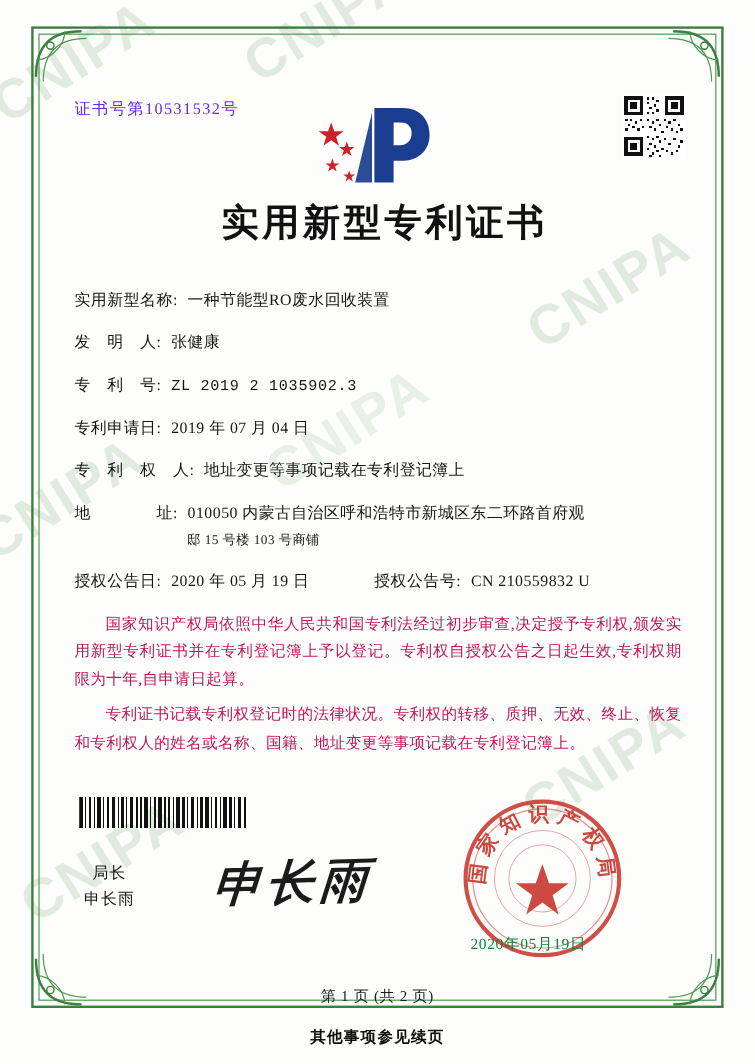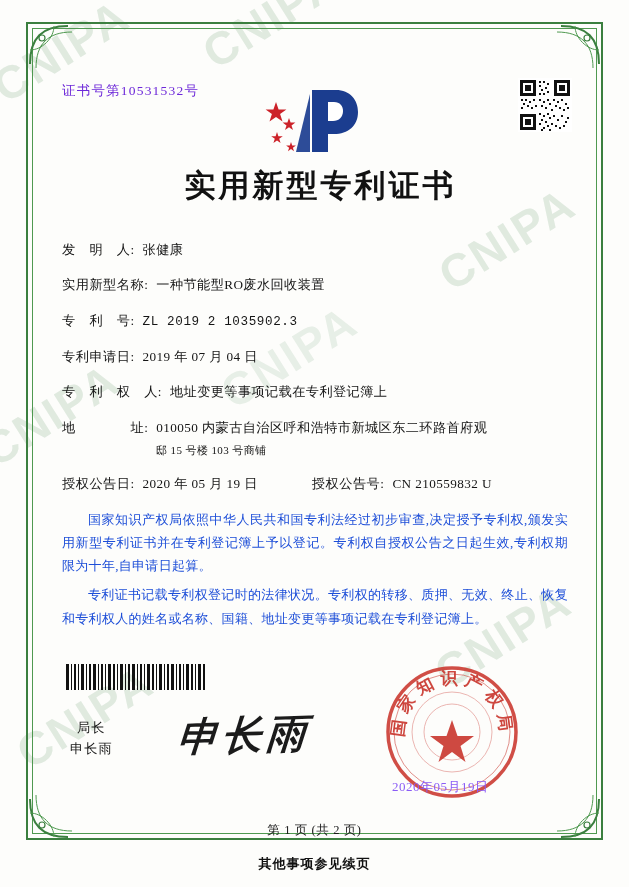--- a/index.html
+++ b/index.html
@@ -153,21 +153,21 @@
     font-size: 11px;
   }
 
   
   .paras {
     position: absolute;
     left: 62px;
     top: 508px;
     width: 506px;
     font-size: 13px;
-    color: #1d4ed8;
+    color: #be185d;
     line-height: 1.78;
     letter-spacing: 0.3px;
     text-align: justify;
   }
   .para { text-indent: 2em; margin-bottom: 6px; }
 
   
   .barcode {
     position: absolute;
     left: 66px;
@@ -206,21 +206,21 @@
     left: 382px;
     top: 662px;
     width: 140px;
     height: 140px;
   }
   .seal-date {
     position: absolute;
     left: 392px;
     top: 778px;
     font-size: 13px;
-    color: #8b5cf6;
+    color: #15803d;
     letter-spacing: 0.5px;
     font-family: "Liberation Serif", serif;
   }
 
   
   .page-no {
     position: absolute;
     left: 0; right: 0;
     top: 822px;
     text-align: center;
@@ -373,27 +373,27 @@
           <rect x="31" y="51" width="2" height="2"></rect>
       </g>
     </svg>
   </div>
 
   <div class="cert-title">实用新型专利证书</div>
 
   <div class="fields">
 
     <div class="frow">
+      <span class="flabel">实用新型名称:</span>
+      <span class="fvalue">一种节能型RO废水回收装置</span>
+    </div>
+
+    <div class="frow">
       <span class="flabel">发　明　人:</span>
       <span class="fvalue">张健康</span>
-    </div>
-
-    <div class="frow">
-      <span class="flabel">实用新型名称:</span>
-      <span class="fvalue">一种节能型RO废水回收装置</span>
     </div>
 
     <div class="frow">
       <span class="flabel">专　利　号:</span>
       <span class="fvalue mono">ZL 2019 2 1035902.3</span>
     </div>
 
     <div class="frow">
       <span class="flabel">专利申请日:</span>
       <span class="fvalue">2019 年 07 月 04 日</span>

